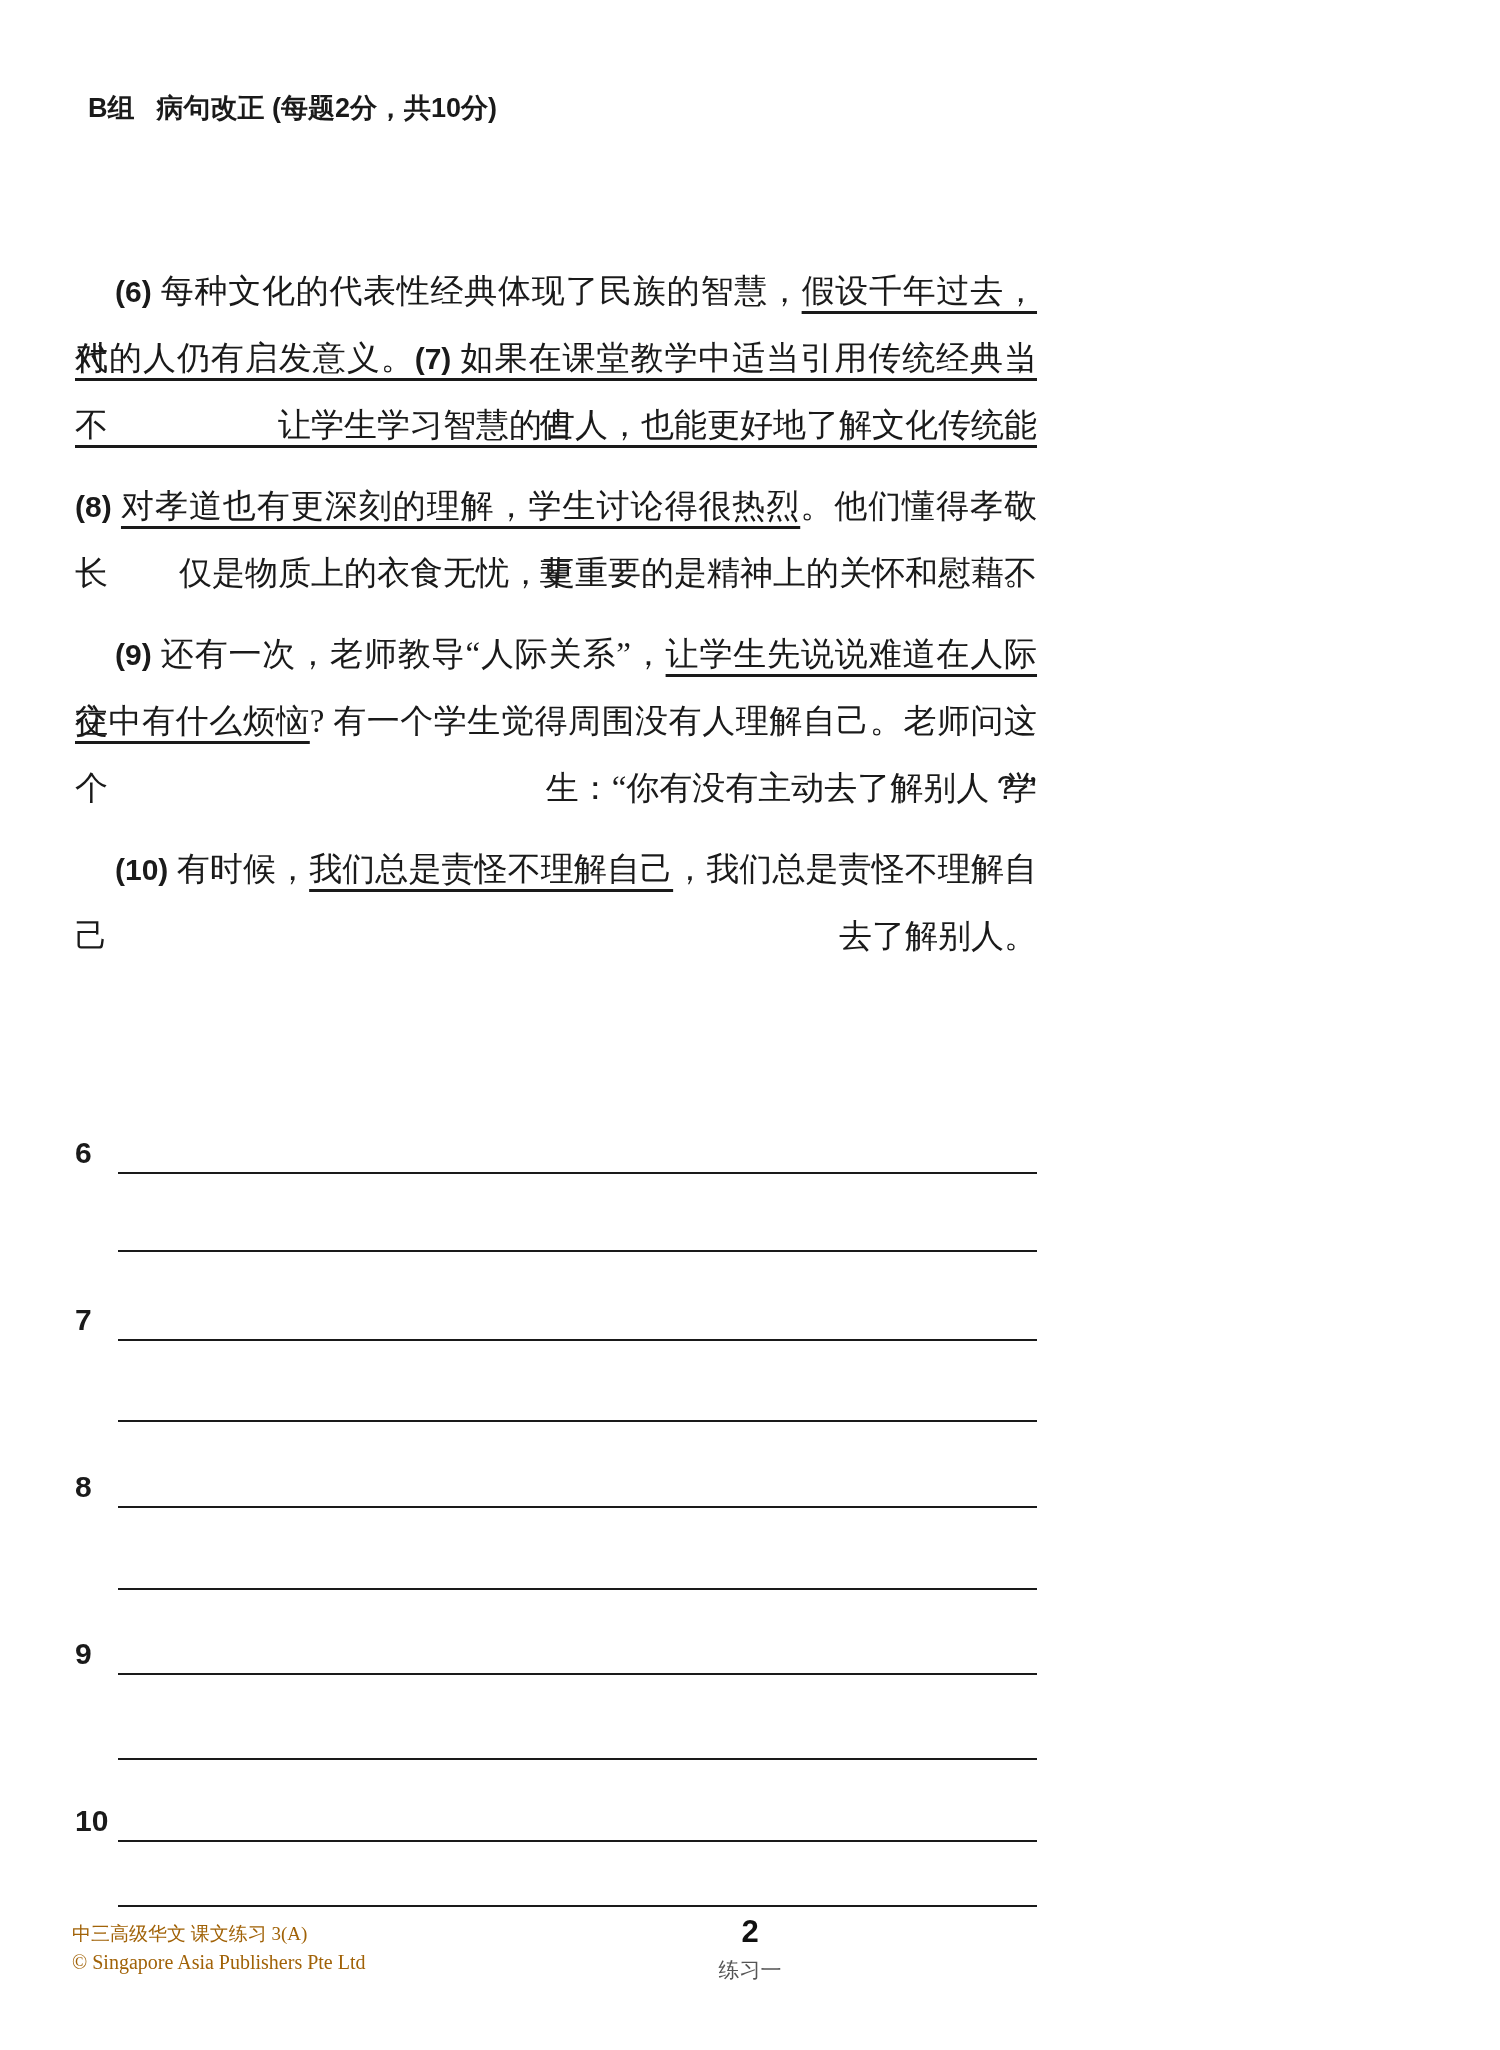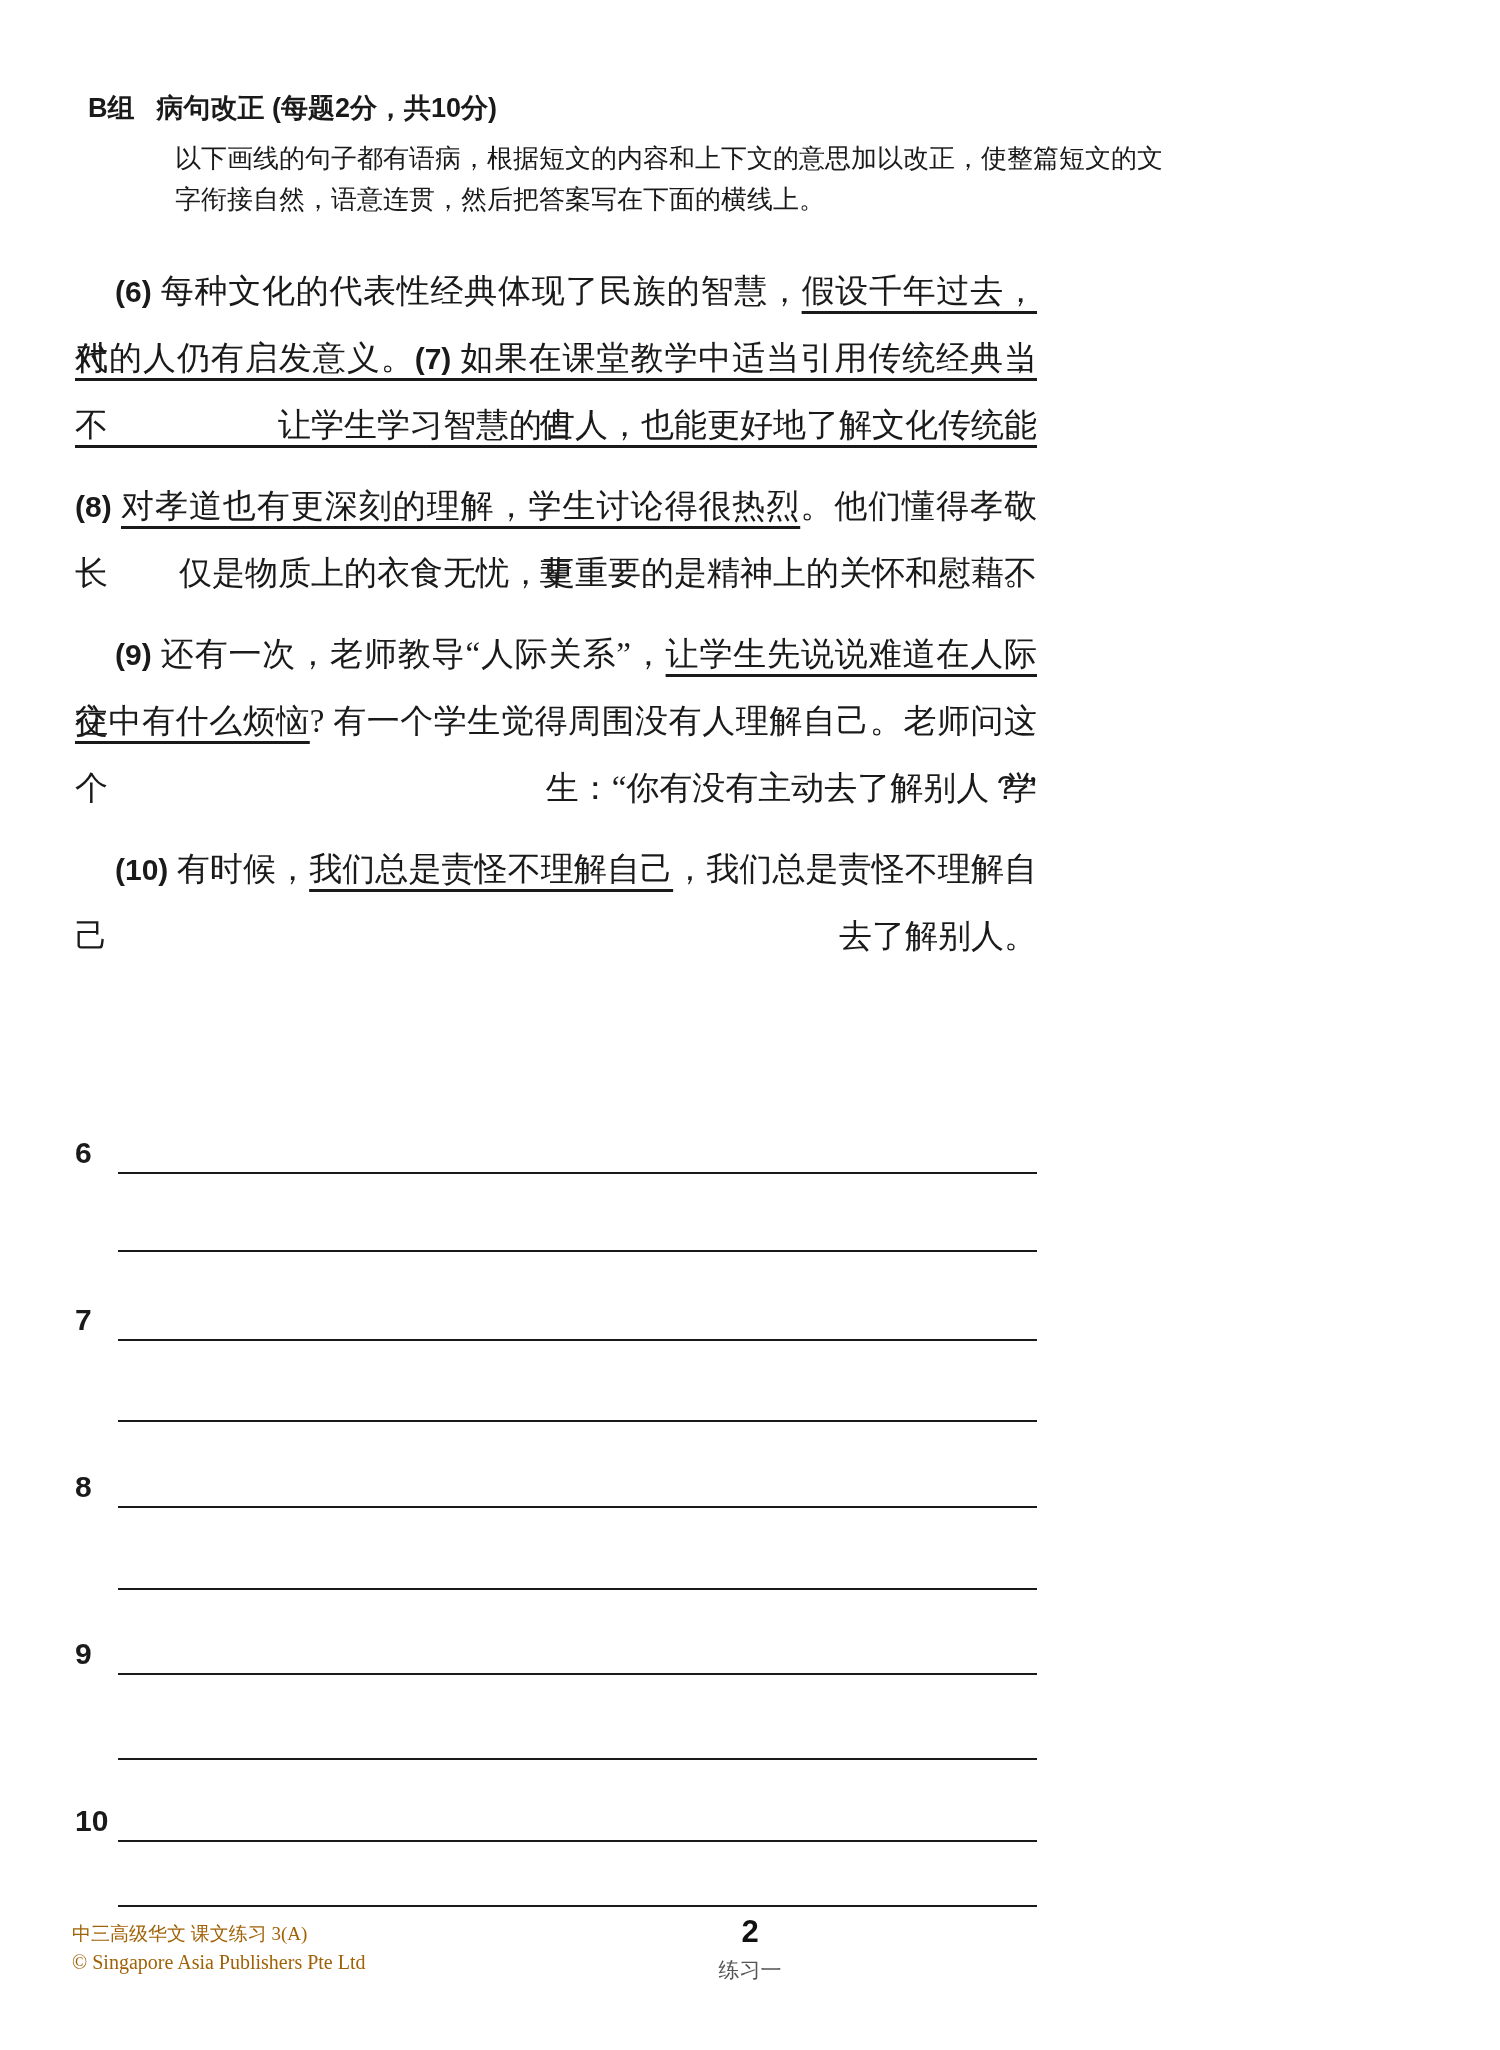--- a/index.html
+++ b/index.html
@@ -44,24 +44,20 @@
 </style>
 </head>
 <body>
 
 <div class="page">
 
   <div class="heading">
     <span class="sec">B组</span><span>病句改正 (每题2分，共10分)</span>
   </div>
 
-  <div class="instructions">
-    <div class="iline">以下画线的句子都有语病，根据短文的内容和上下文的意思加以改正，使整篇短文的文</div>
-    <div class="iline">字衔接自然，语意连贯，然后把答案写在下面的横线上。</div>
-  </div>
 
   <div class="passage">
       <div class="para">
         <div class="pline full ind"><span class="num">(6) </span><span>每种文化的代表性经典体现了民族的智慧，</span><span class="u">假设千年过去，对当</span></div>
         <div class="pline full"><span class="u">代的人仍有启发意义。</span><span class="num">(7) </span><span>如果在课堂教学中适当引用传统经典，</span><span class="u">不但能</span></div>
         <div class="pline"><span class="u">让学生学习智慧的古人，</span><span>也能更好地了解文化传统。</span></div>
       </div>
       <div class="para">
         <div class="pline full"><span class="num">(8) </span><span class="u">对孝道也有更深刻的理解，学生讨论得很热烈</span><span>。他们懂得孝敬长辈不</span></div>
         <div class="pline"><span>仅是物质上的衣食无忧，更重要的是精神上的关怀和慰藉。</span></div>

